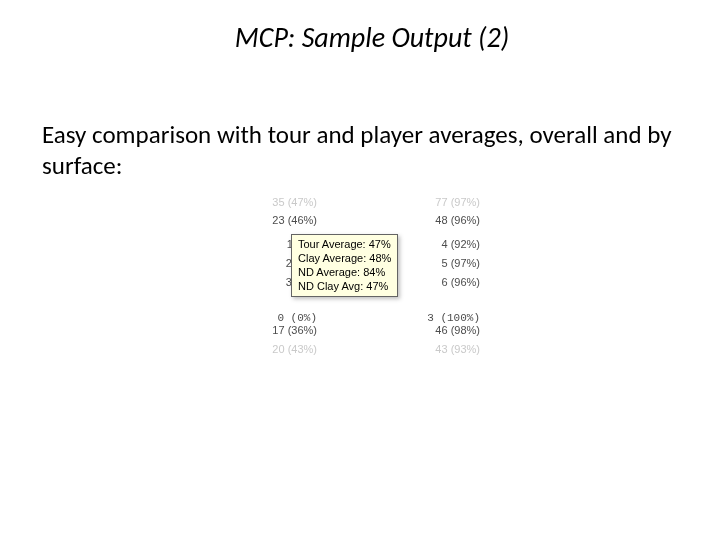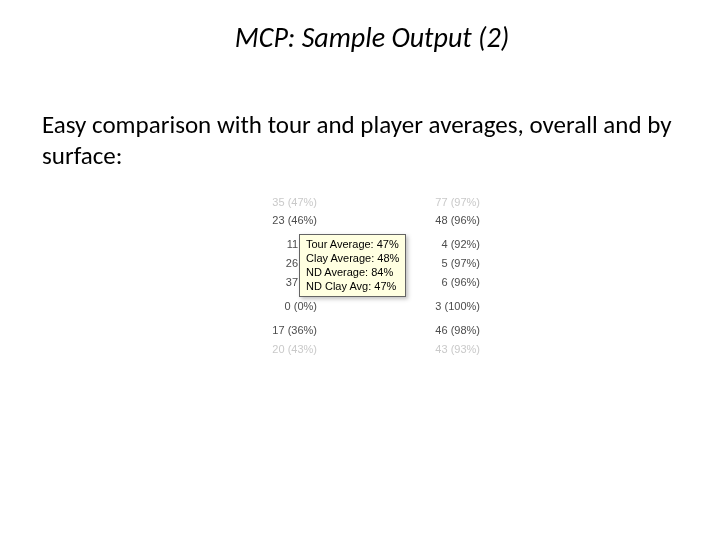--- a/index.html
+++ b/index.html
@@ -23,21 +23,21 @@
     left: 12px;
     width: 720px;
     text-align: center;
     font-size: 28px;
     font-weight: 400;
     color: #000;
     font-style: italic;
   }
   .body-text {
     position: absolute;
-    top: 110px;
+    top: 120px;
     left: 42px;
     width: 640px;
     font-size: 25px;
     line-height: 1.22;
     color: #000;
   }
   .shot {
     position: absolute;
     top: 196px;
     left: 229px;
@@ -74,21 +74,20 @@
     left: 62px;
     top: 38px;
     background: #ffffe1;
     border: 1px solid #646464;
     box-shadow: 2px 2px 4px rgba(0,0,0,0.25);
     padding: 2px 6px 3px 6px;
     font-size: 11px;
     line-height: 14px;
     color: #000;
     white-space: nowrap;
-    margin-left: 8px;
   }
   .tooltip div { }
 </style>
 </head>
 <body>
 
 <div class="slide">
   <div class="title">MCP: Sample Output (2)</div>
   <div class="body-text">Easy comparison with tour and player averages, overall and by surface:</div>
 
@@ -108,21 +107,21 @@
           <span class="col-r">4 (92%)</span>
         </div>
         <div class="shot-row" style="top: 61px;">
           <span class="col-l">26 (39</span>
           <span class="col-r">5 (97%)</span>
         </div>
         <div class="shot-row" style="top: 80px;">
           <span class="col-l">37 (41</span>
           <span class="col-r">6 (96%)</span>
         </div>
-        <div class="shot-row" style="top: 104px;">
+        <div class="shot-row" style="top: 116px; font-family: Liberation Mono, monospace;">
           <span class="col-l">0 (0%)</span>
           <span class="col-r">3 (100%)</span>
         </div>
         <div class="shot-row" style="top: 128px; text-decoration: underline;">
           <span class="col-l">17 (36%)</span>
           <span class="col-r">46 (98%)</span>
         </div>
         <div class="shot-row faded" style="top: 147px;">
           <span class="col-l">20 (43%)</span>
           <span class="col-r">43 (93%)</span>

